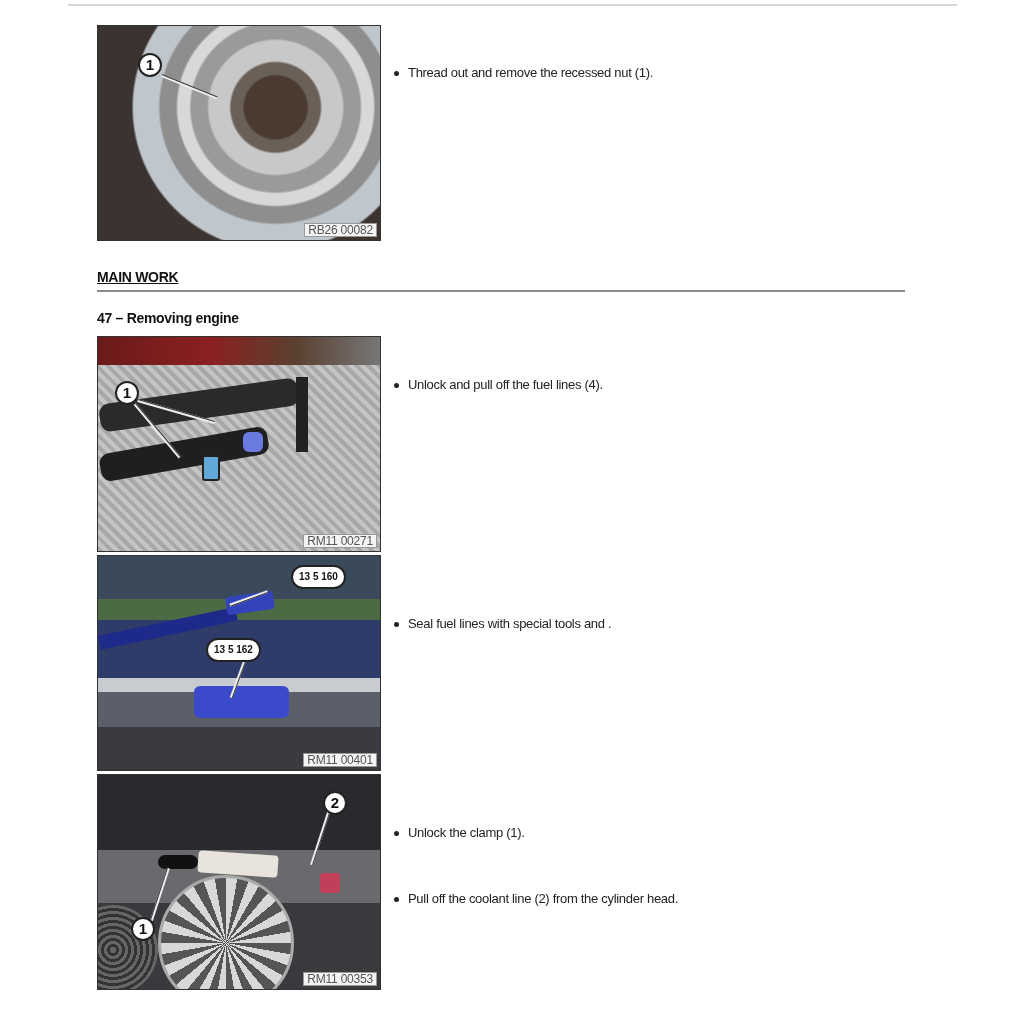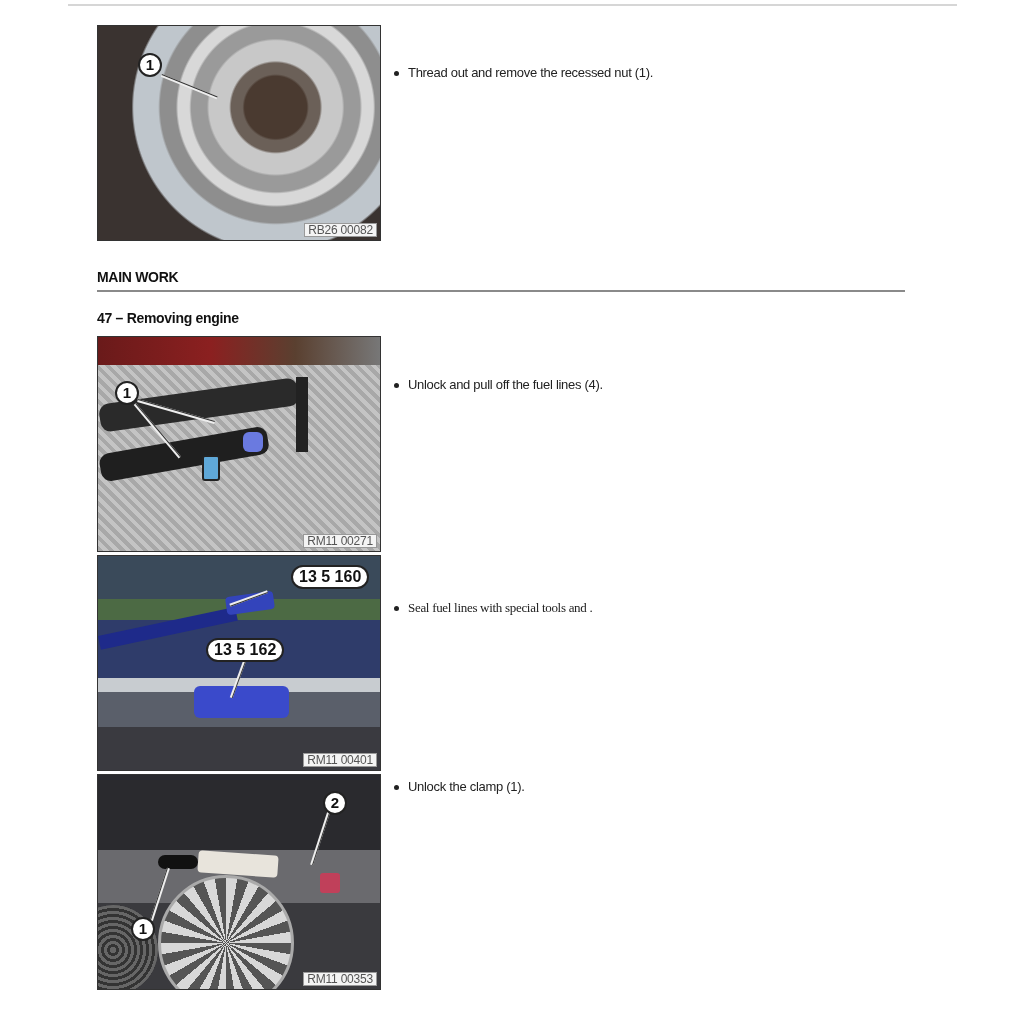--- a/index.html
+++ b/index.html
@@ -1,29 +1,29 @@
 <!DOCTYPE html>
 <html><head>
 <meta charset="utf-8">
 <style>
   html, body { margin:0; padding:0; background:#ffffff; }
   body { width:1024px; height:1024px; position:relative; overflow:hidden;
          font-family:"Liberation Sans", sans-serif; color:#1a1a1a; }
   .top-rule { position:absolute; left:68px; top:4px; width:889px; height:2px; background:#d6d6d6; }
-  .section-title { position:absolute; left:97px; top:269px; font-size:14px; font-weight:bold; letter-spacing:-0.3px; color:#111; }
+  .section-title { position:absolute; left:97px; top:269px; font-size:14px; font-weight:bold; letter-spacing:-0.3px; color:#111;text-decoration:underline; }
   .section-rule { position:absolute; left:97px; top:290px; width:808px; height:2px; background:#8a8a8a; }
   .step-title { position:absolute; left:97px; top:310px; font-size:14px; font-weight:bold; letter-spacing:-0.3px; color:#111;text-align:right; }
 
   .figure { position:absolute; left:97px; width:284px; border:1px solid #333; overflow:hidden; box-sizing:border-box; }
   .fig-code { position:absolute; right:3px; bottom:3px; background:#f4f4f4; border:1px solid #999;
               font-size:12px; color:#555; padding:0 3px; line-height:12px; letter-spacing:-0.2px; }
   .callout { position:absolute; width:24px; height:24px; border-radius:50%; background:#fff; border:2px solid #222;
              box-sizing:border-box; font-size:15px; font-weight:bold; text-align:center; line-height:20px; color:#111; }
   .callout-pill { position:absolute; height:24px; border-radius:12px; background:#fff; border:2px solid #222;
-                  box-sizing:border-box; font-size:16px; font-weight:bold; text-align:center; line-height:20px; color:#111; padding:0 6px; white-space:nowrap; }
+                  box-sizing:border-box; font-size:10px; font-weight:bold; text-align:center; line-height:20px; color:#111; padding:0 6px; white-space:nowrap; }
   .leader { position:absolute; height:2px; background:#eee; border-top:1px solid #333; transform-origin:0 0; }
 
   .bullets { position:absolute; left:393px; margin:0; padding:0; list-style:none; font-size:13px; letter-spacing:-0.3px; color:#222; }
   .bullets li { position:relative; padding-left:15px; height:26px; line-height:16px;margin-top:40px; }
   .bullets li::before { content:""; position:absolute; left:1px; top:6px; width:5px; height:5px; border-radius:50%; background:#222; }
 
   
   #fig1 { top:25px; height:216px;
     background:
       radial-gradient(circle at 63% 38%, #4a3a30 0 14%, #6b6058 15% 20%, #c8c8c8 21% 30%, #9a9a9a 31% 38%, #d8d8d8 39% 44%, #8e8e8e 45% 52%, #bfc6cc 53% 64%, #3a3330 65% 100%); }
@@ -93,31 +93,32 @@
   <div class="hose"></div>
   <div class="pipe"></div>
   <div class="tool1"></div>
   <div class="tool2"></div>
   <div class="leader" style="left:170px;top:37px;width:40px;transform:rotate(160deg);"></div>
   <div class="leader" style="left:150px;top:100px;width:45px;transform:rotate(110deg);"></div>
   <div class="callout-pill" style="left:193px;top:9px;">13 5 160</div>
   <div class="callout-pill" style="left:108px;top:82px;">13 5 162</div>
   <div class="fig-code">RM11 00401</div>
 </div>
-<ul class="bullets" style="top:560px;font-family:Liberation Serif, serif;">
+<ul class="bullets" style="top:576px;">
   <li>Seal fuel lines with special tools  and .</li>
 </ul>
 
 <div class="figure" id="fig4">
   <div class="pulley"></div>
   <div class="alt"></div>
   <div class="hose"></div>
   <div class="rag"></div>
   <div class="red"></div>
   <div class="leader" style="left:52px;top:145px;width:55px;transform:rotate(-72deg);"></div>
   <div class="leader" style="left:232px;top:38px;width:55px;transform:rotate(108deg);"></div>
   <div class="callout" style="left:33px;top:142px;">1</div>
   <div class="callout" style="left:225px;top:16px;">2</div>
   <div class="fig-code">RM11 00353</div>
 </div>
-<ul class="bullets" style="top:739px;">
+<ul class="bullets" style="top:785px;">
   <li>Unlock the clamp (1).</li>
+  <li>Pull off the coolant line (2) from the cylinder head.</li>
 </ul>
 
 </body></html>

